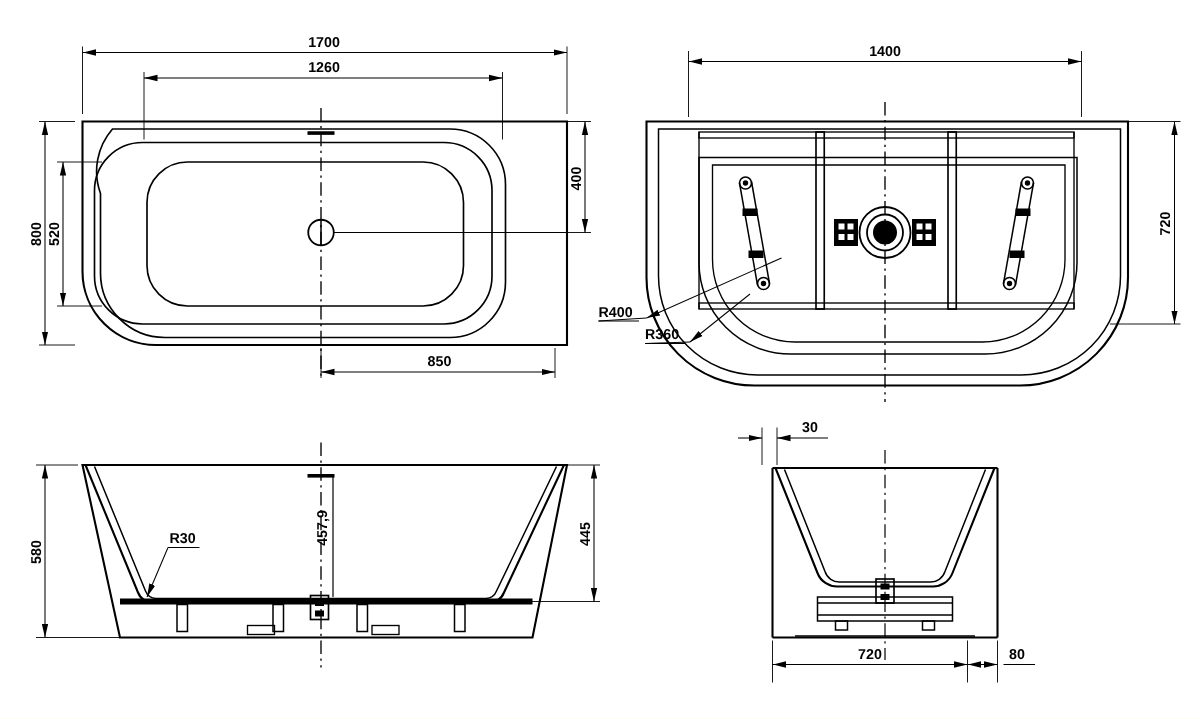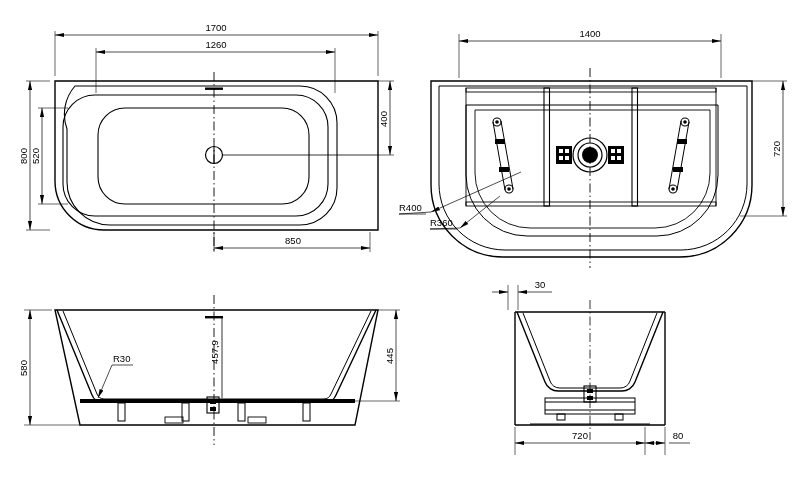--- a/index.html
+++ b/index.html
@@ -10,20 +10,21 @@
   }
   body {
     font-family: "Liberation Sans", sans-serif;
   }
   #sheet {
     position: relative;
     width: 800px;
     height: 479px;
     background: #fef9c3;
     overflow: hidden;
+    font-weight: bold;
   }
   #sheet svg {
     display: block;
   }
   .dimtext {
     font-family: "Liberation Sans", sans-serif;
     font-size: 9.5px;
     fill: #000000;
   }
   .leadtext {

